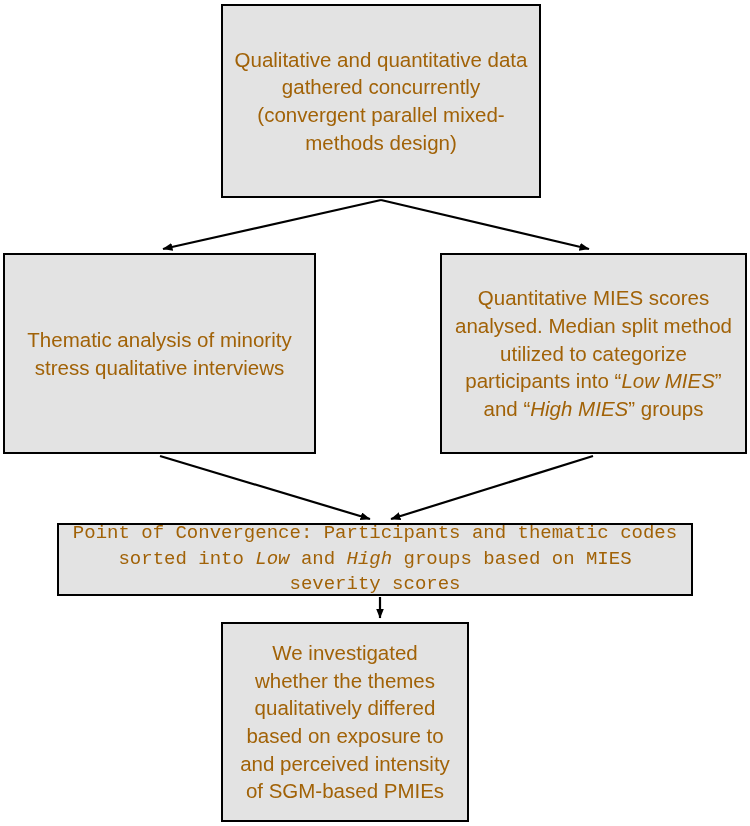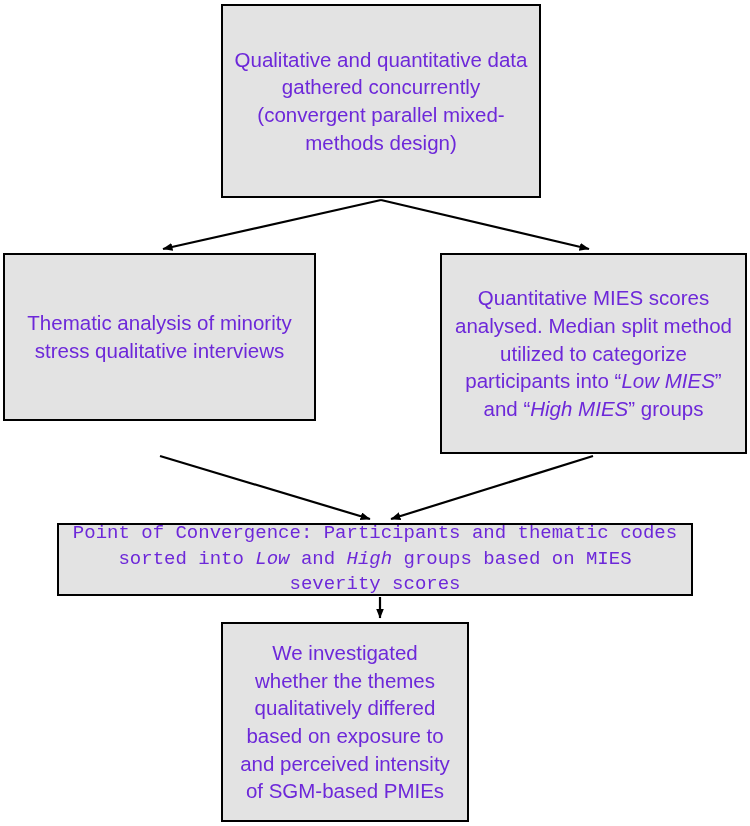--- a/index.html
+++ b/index.html
@@ -19,40 +19,40 @@
   }
   .node {
     position: absolute;
     box-sizing: border-box;
     background: #e3e3e3;
     border: 2px solid #000000;
     display: flex;
     align-items: center;
     justify-content: center;
     text-align: center;
-    color: #6d28d9;
+    color: #a16207;
     line-height: 1.35;
   }
   .node .txt {
     display: block;
     padding: 0 10px;
     white-space: pre-line;
   }
   #node-top {
     left: 221px;
     top: 4px;
     width: 320px;
     height: 194px;
     font-size: 20.5px;
   }
   #node-qual {
     left: 3px;
     top: 253px;
     width: 313px;
-    height: 168px;
+    height: 201px;
     font-size: 20.5px;
   }
   #node-quant {
     left: 440px;
     top: 253px;
     width: 307px;
     height: 201px;
     font-size: 20.5px;
     text-align: center;
   }

